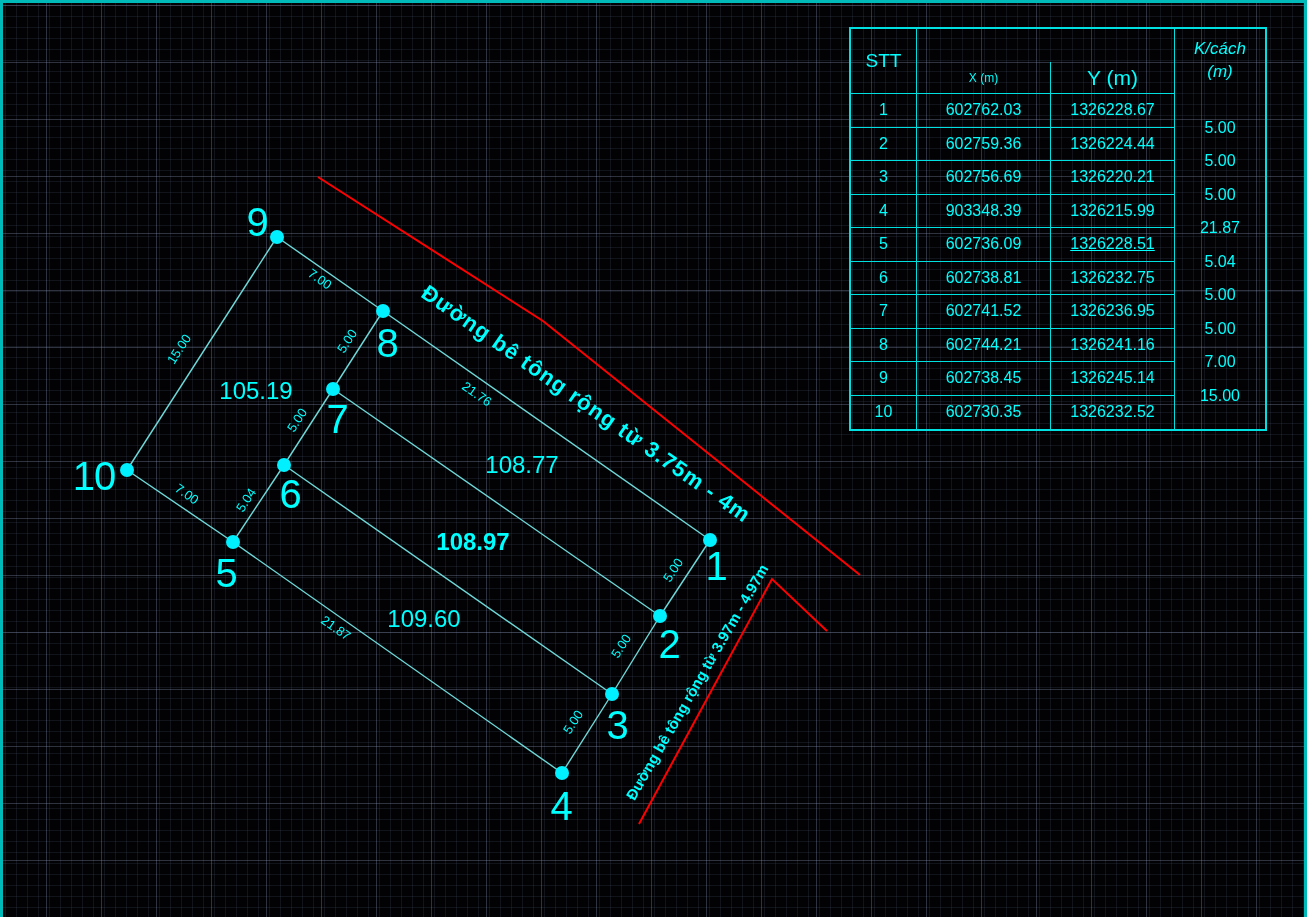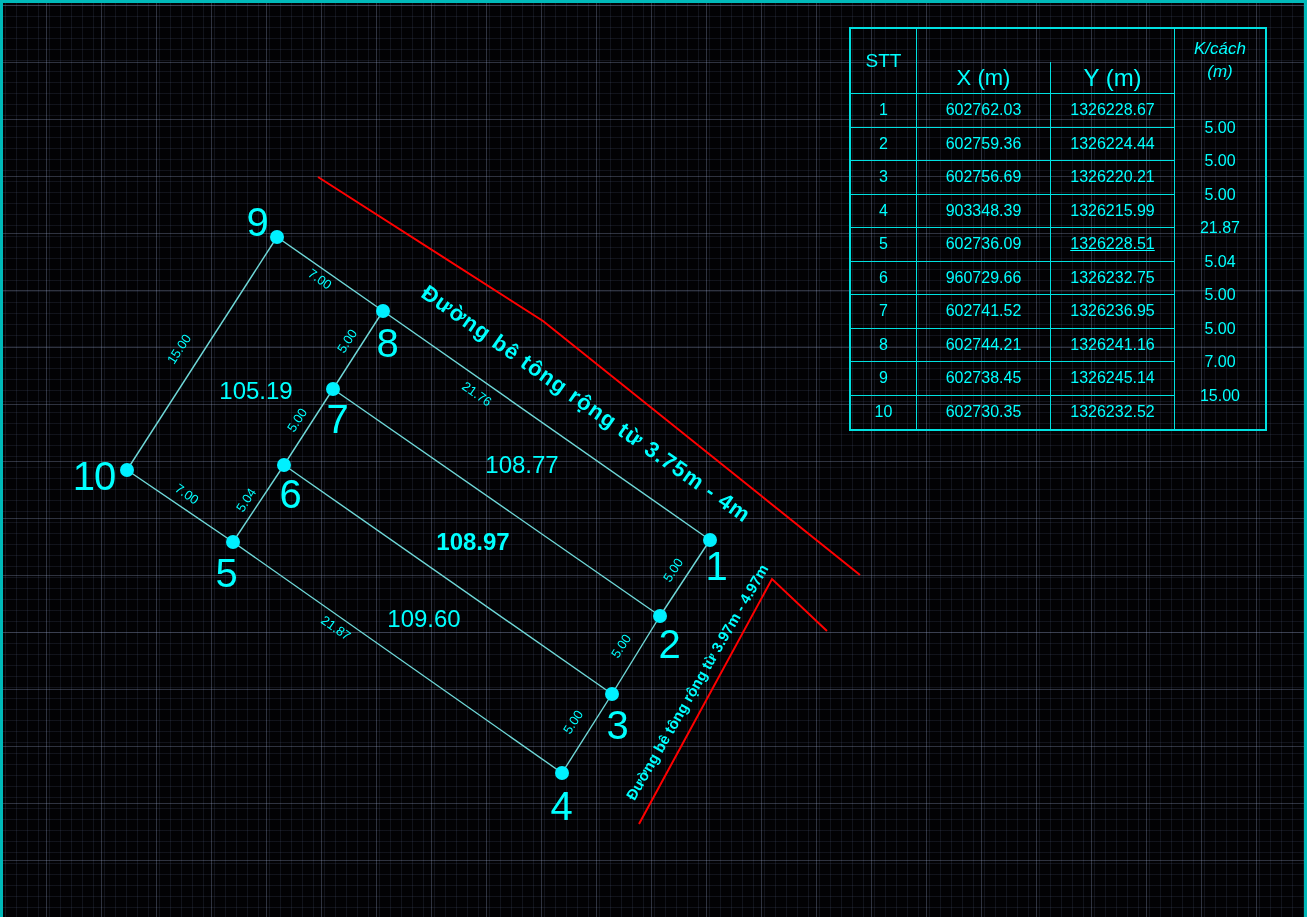--- a/index.html
+++ b/index.html
@@ -37,22 +37,22 @@
     display:grid;
     grid-template-columns:66px 134px 123px 91px;
     grid-template-rows:33px 32px repeat(10,33.5px);
     color:#00ffff;
   }
   .ct{display:flex;align-items:center;justify-content:center;box-sizing:border-box;}
   .bR{border-right:1px solid #00e0e0;}
   .bB{border-bottom:1px solid #00e0e0;}
   .c-stt-h{grid-area:1/1/3/2;font-size:19px;}
   .c-toado{grid-area:1/2/2/4;font-size:19px;}
-  .c-x{grid-area:2/2/3/3;font-size:22px;}
-  .c-y{grid-area:2/3/3/4;font-size:24px;}
+  .c-x{grid-area:2/2/3/3;font-size:12px;}
+  .c-y{grid-area:2/3/3/4;font-size:21px;}
   .c-k{grid-area:1/4/13/5;border-left:1px solid #00e0e0;position:relative;}
   .c-k-head{position:absolute;top:9px;left:0;width:100%;text-align:center;font-size:17px;line-height:1.35;font-style:italic;}
   .kv{position:absolute;left:0;width:100%;height:20px;line-height:20px;text-align:center;font-size:16px;}
   .dcell{font-size:16px;}
 </style>
 </head>
 <body>
 
 <div class="canvas">
 
@@ -156,21 +156,21 @@
 
     <div class="ct dcell bR bB" style="grid-area:6/1;">4</div>
     <div class="ct dcell bR bB" style="grid-area:6/2;">903348.39</div>
     <div class="ct dcell bB" style="grid-area:6/3;">1326215.99</div>
 
     <div class="ct dcell bR bB" style="grid-area:7/1;">5</div>
     <div class="ct dcell bR bB" style="grid-area:7/2;">602736.09</div>
     <div class="ct dcell bB" style="grid-area:7/3;text-decoration:underline;">1326228.51</div>
 
     <div class="ct dcell bR bB" style="grid-area:8/1;">6</div>
-    <div class="ct dcell bR bB" style="grid-area:8/2;">960729.66</div>
+    <div class="ct dcell bR bB" style="grid-area:8/2;">602738.81</div>
     <div class="ct dcell bB" style="grid-area:8/3;">1326232.75</div>
 
     <div class="ct dcell bR bB" style="grid-area:9/1;">7</div>
     <div class="ct dcell bR bB" style="grid-area:9/2;">602741.52</div>
     <div class="ct dcell bB" style="grid-area:9/3;">1326236.95</div>
 
     <div class="ct dcell bR bB" style="grid-area:10/1;">8</div>
     <div class="ct dcell bR bB" style="grid-area:10/2;">602744.21</div>
     <div class="ct dcell bB" style="grid-area:10/3;">1326241.16</div>
 

